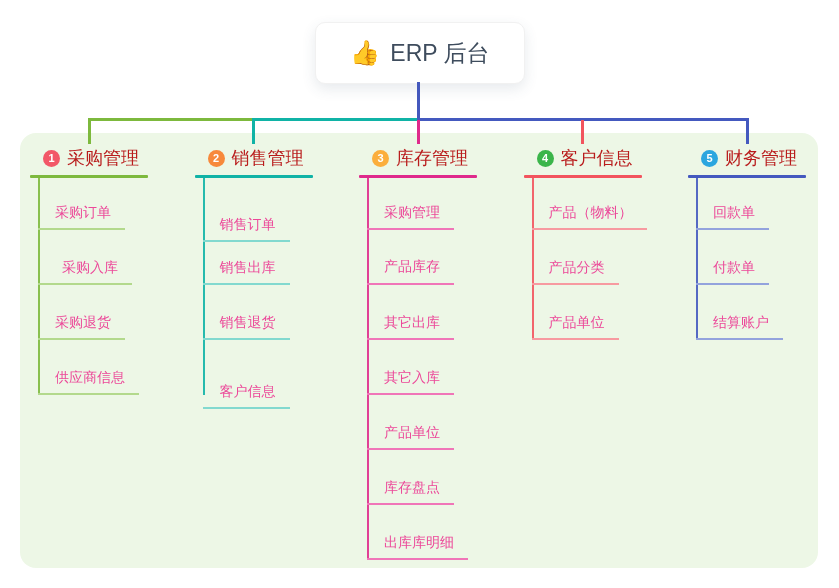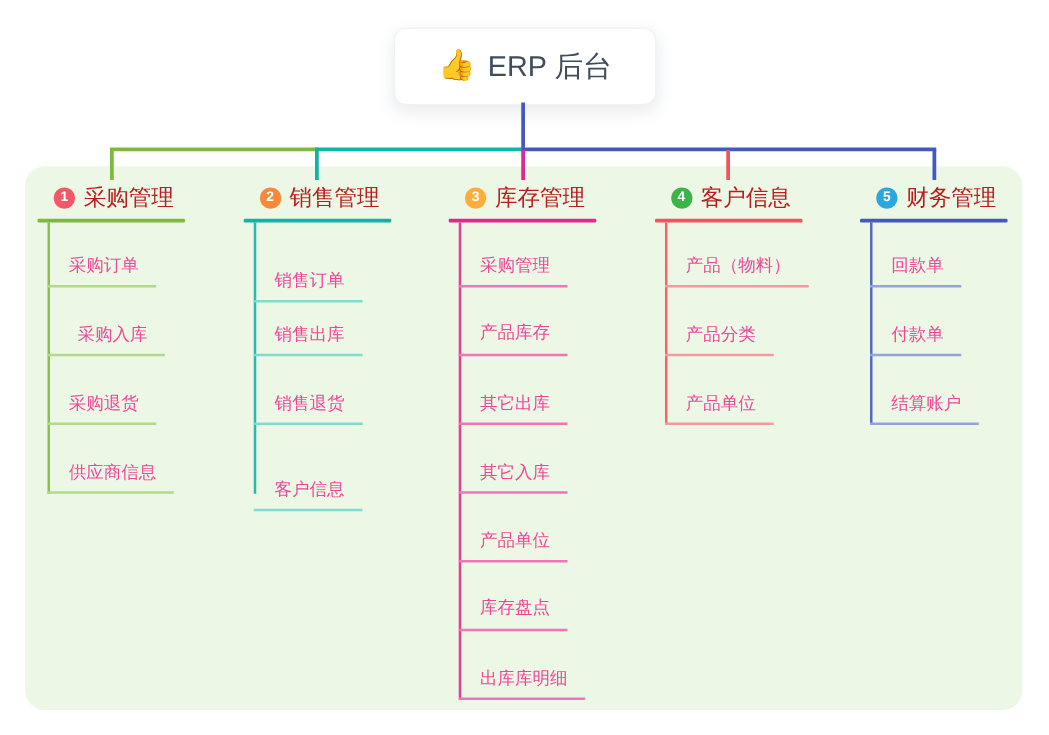--- a/index.html
+++ b/index.html
@@ -98,21 +98,21 @@
           <span class="badge" style="background: rgb(251, 174, 60);">3</span>
           <span class="branch-label">库存管理</span>
         </div>
         <div class="branch-underline" style="background: rgb(223, 42, 140);"></div>
         <div class="leaf-vline" style="top: 31px; height: 382px; background: rgb(223, 42, 140);"></div>
         <div class="leaf" style="top: 55px; border-bottom-color: rgb(240, 117, 184);">采购管理</div>
         <div class="leaf" style="top: 110px; border-bottom-color: rgb(240, 117, 184); font-family: Liberation Mono, monospace;">产品库存</div>
         <div class="leaf" style="top: 165px; border-bottom-color: rgb(240, 117, 184);">其它出库</div>
         <div class="leaf" style="top: 220px; border-bottom-color: rgb(240, 117, 184);">其它入库</div>
         <div class="leaf" style="top: 275px; border-bottom-color: rgb(240, 117, 184);">产品单位</div>
-        <div class="leaf" style="top: 330px; border-bottom-color: rgb(240, 117, 184); font-family: Liberation Mono, monospace;">库存盘点</div>
+        <div class="leaf" style="top: 330px; border-bottom-color: rgb(240, 117, 184);">库存盘点</div>
         <div class="leaf" style="top: 385px; border-bottom-color: rgb(240, 117, 184); text-align: right;">出库库明细</div>
       </div>
       <div class="branch-col" style="left: 523.5px; top: 147px; height: 285px;">
         <div class="branch-node">
           <span class="badge" style="background: rgb(59, 181, 74);">4</span>
           <span class="branch-label">客户信息</span>
         </div>
         <div class="branch-underline" style="background: rgb(242, 84, 94);"></div>
         <div class="leaf-vline" style="top: 31px; height: 162px; background: rgb(242, 84, 94);"></div>
         <div class="leaf" style="top: 55px; border-bottom-color: rgb(247, 154, 160);">产品（物料）</div>

